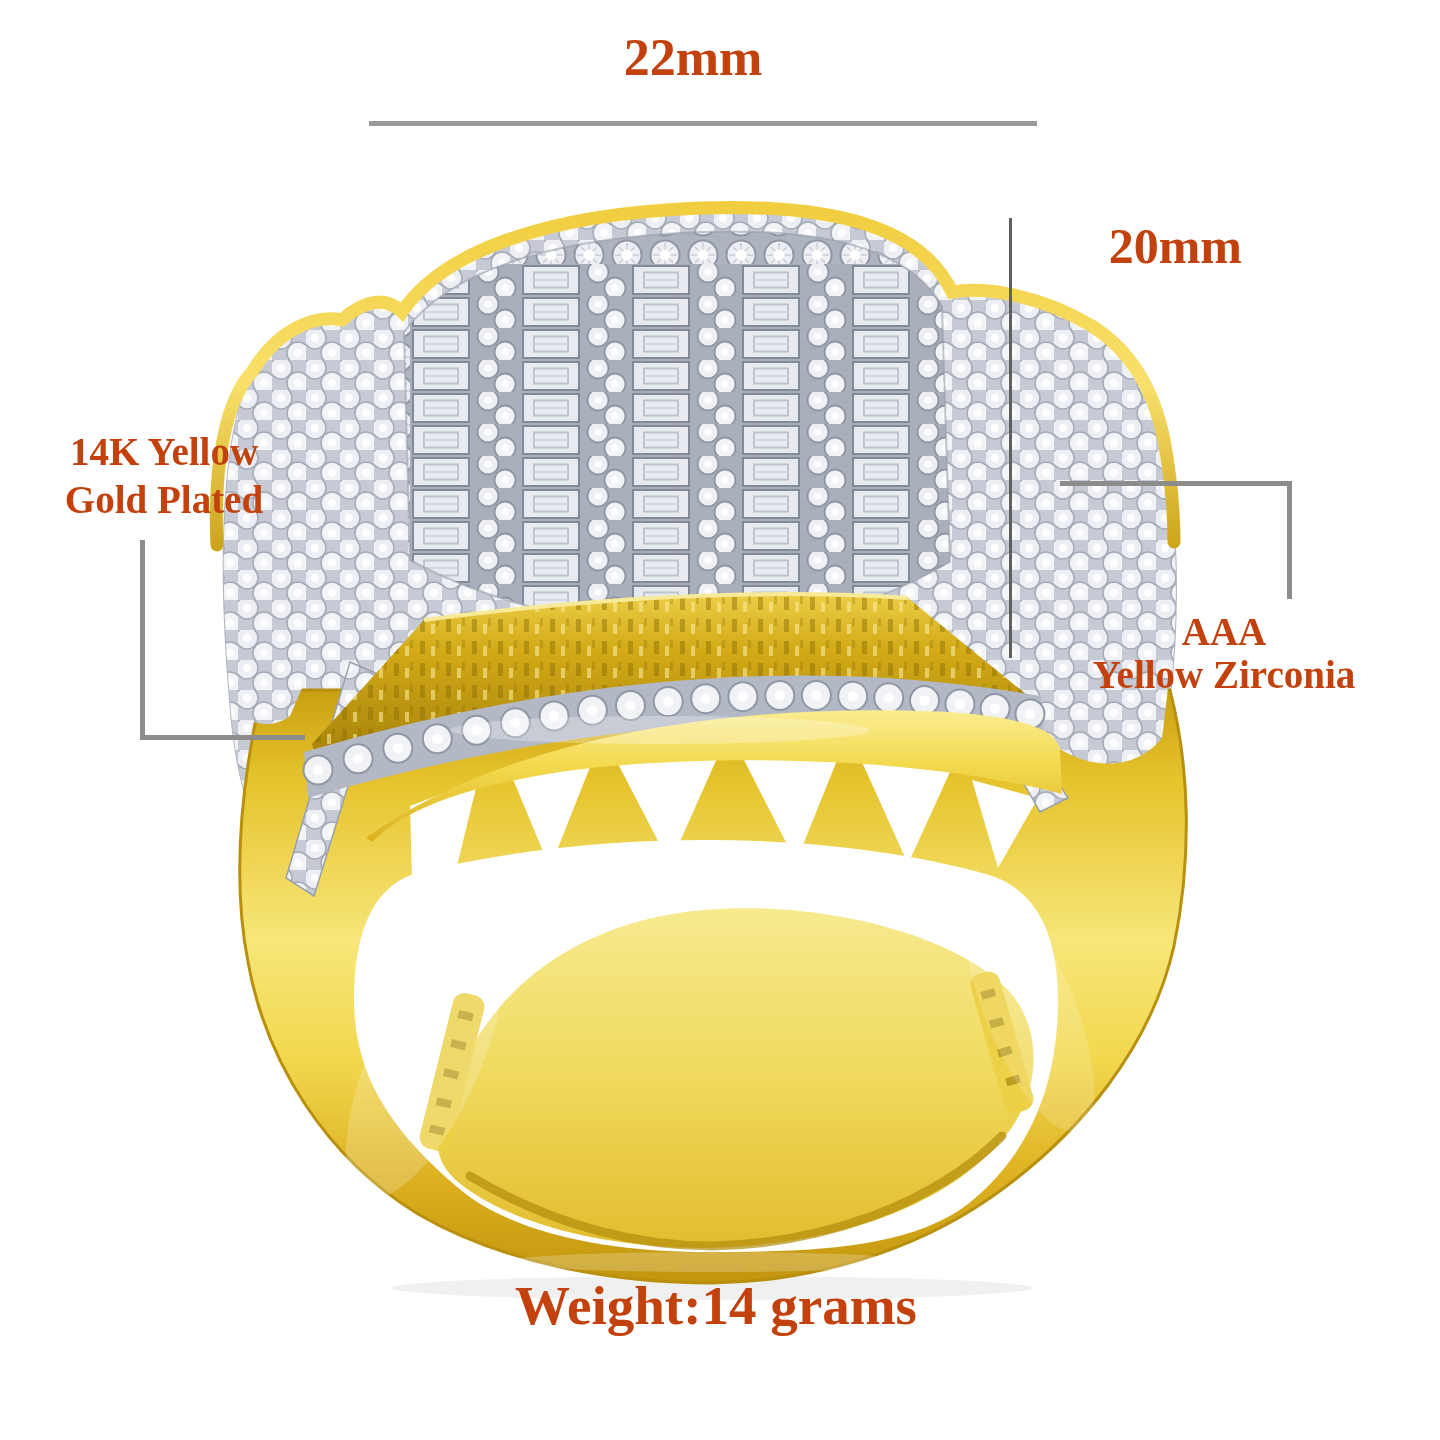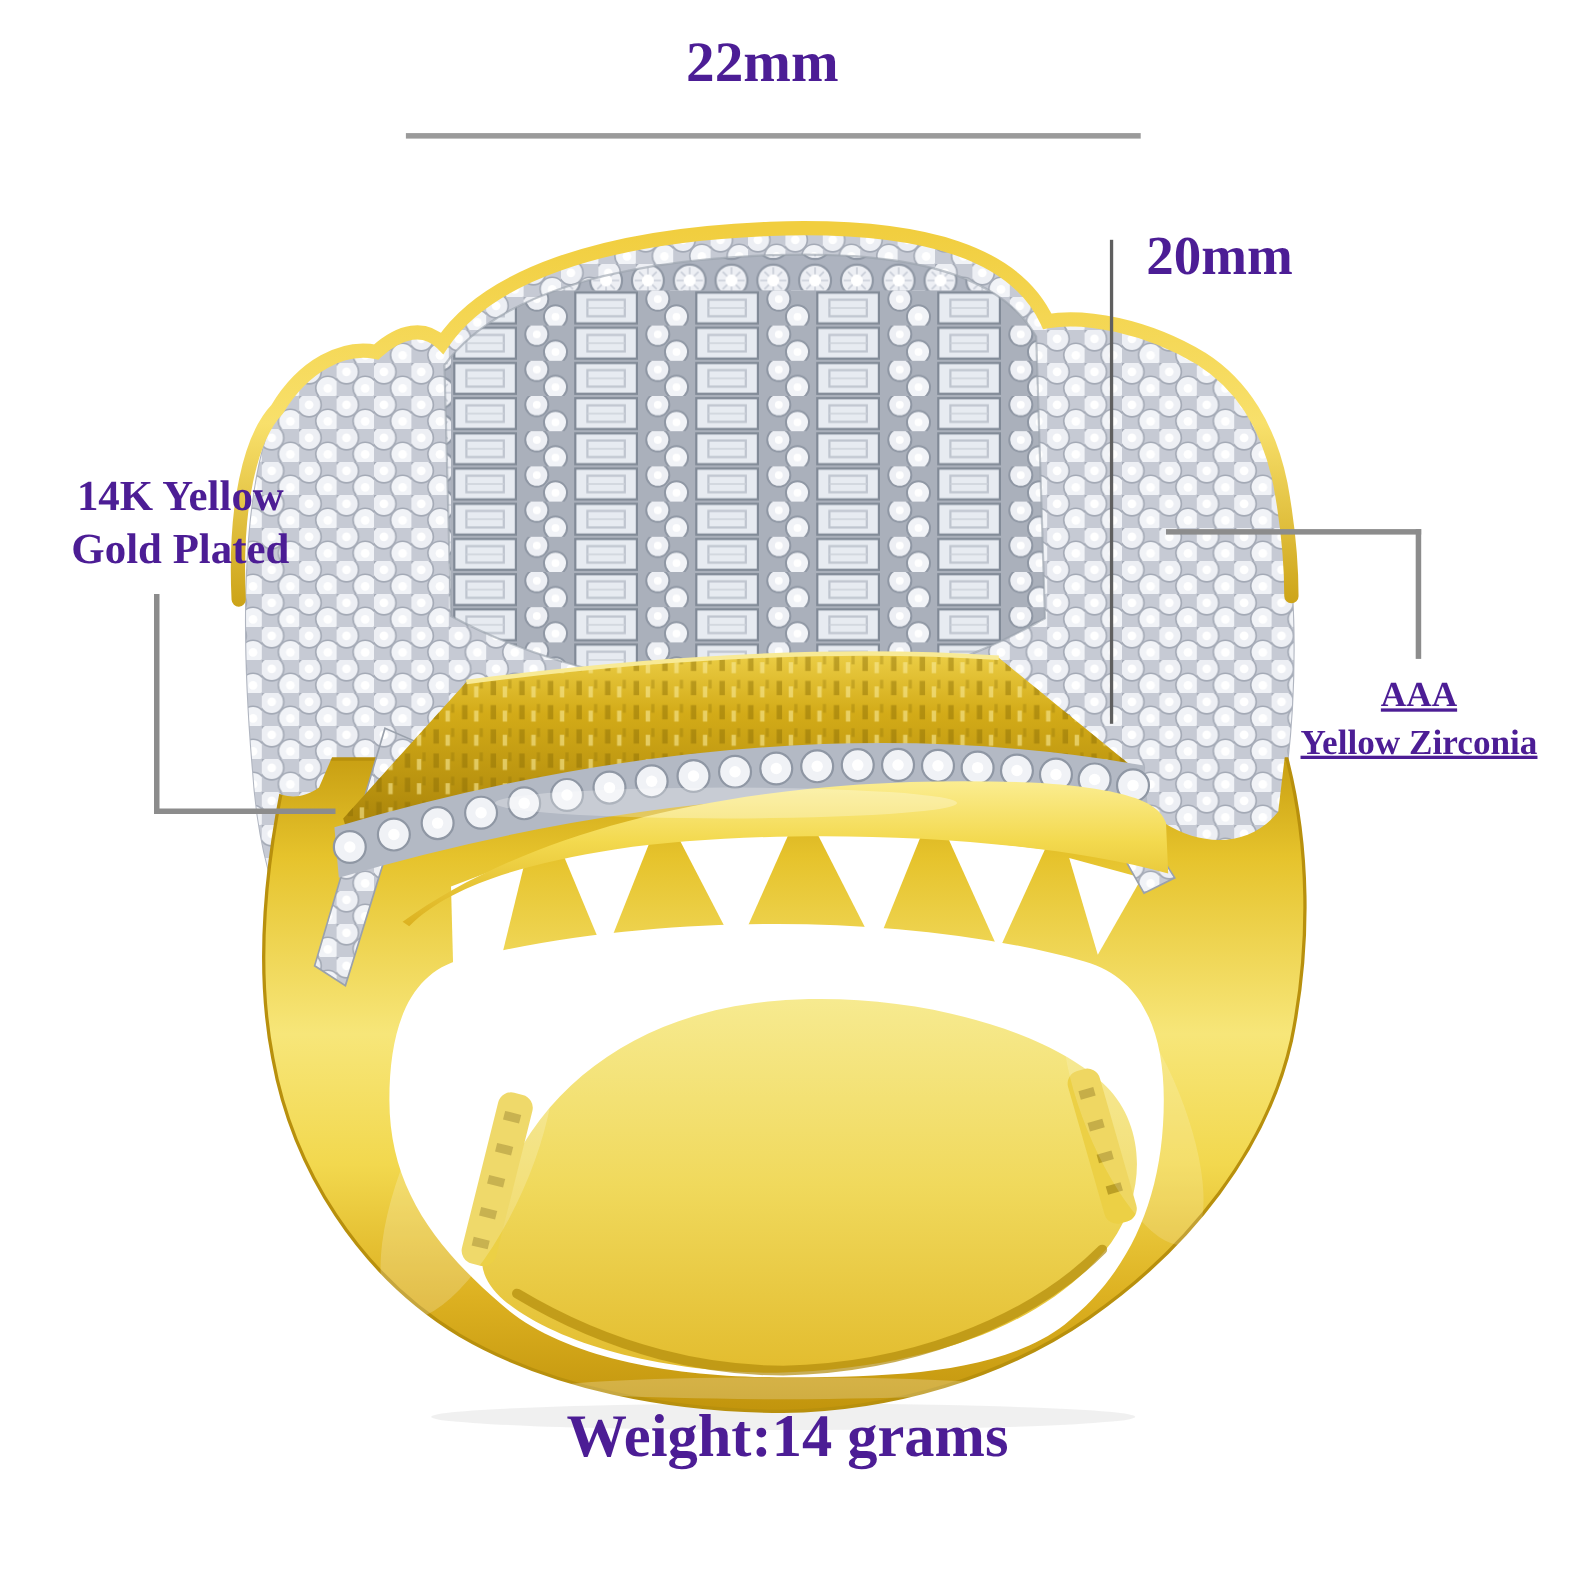--- a/index.html
+++ b/index.html
@@ -1,28 +1,28 @@
 <!DOCTYPE html>
 <html><head>
 <meta charset="utf-8">
 <style>
   html,body{margin:0;padding:0;background:#ffffff;}
   #stage{
     position:relative;width:1440px;height:1440px;background:#ffffff;
     overflow:hidden;font-family:"Liberation Serif",serif;
   }
   .lbl{
-    position:absolute;font-weight:700;color:#4c1d95;
+    position:absolute;font-weight:700;color:#c2410c;
     font-family:"Liberation Serif",serif;text-align:center;
     letter-spacing:0px;line-height:1.08;
   }
   #lbl-width{left:493px;top:30px;width:400px;font-size:52px;}
-  #lbl-height{left:1042px;top:205px;width:200px;font-size:50px;text-align:left;}
+  #lbl-height{left:1042px;top:219px;width:200px;font-size:50px;text-align:right;}
   #lbl-material{left:0px;top:428px;width:232px;font-size:39px;line-height:48px;padding-left:48px;}
-  #lbl-stones{left:1140px;top:610px;width:300px;font-size:32px;line-height:43px;text-decoration:underline;}
+  #lbl-stones{left:1074px;top:610px;width:300px;font-size:39px;line-height:43px;}
   #lbl-weight{left:416px;top:1276px;width:600px;font-size:55px;}
   .line{position:absolute;}
   #dim-top{left:369px;top:121px;width:668px;height:5px;background:#9a9a9a;}
   #dim-v20{left:1009px;top:218px;width:3px;height:440px;background:#5f5f5f;}
   #leader-left-v{left:140px;top:540px;width:5px;height:200px;background:#8c8c8c;}
   #leader-left-h{left:140px;top:735px;width:165px;height:5px;background:#8c8c8c;}
   #leader-right-h{left:1060px;top:481px;width:232px;height:5px;background:#8c8c8c;}
   #leader-right-v{left:1287px;top:481px;width:5px;height:118px;background:#8c8c8c;}
   #ring-svg{position:absolute;left:0;top:0;}
 </style>

